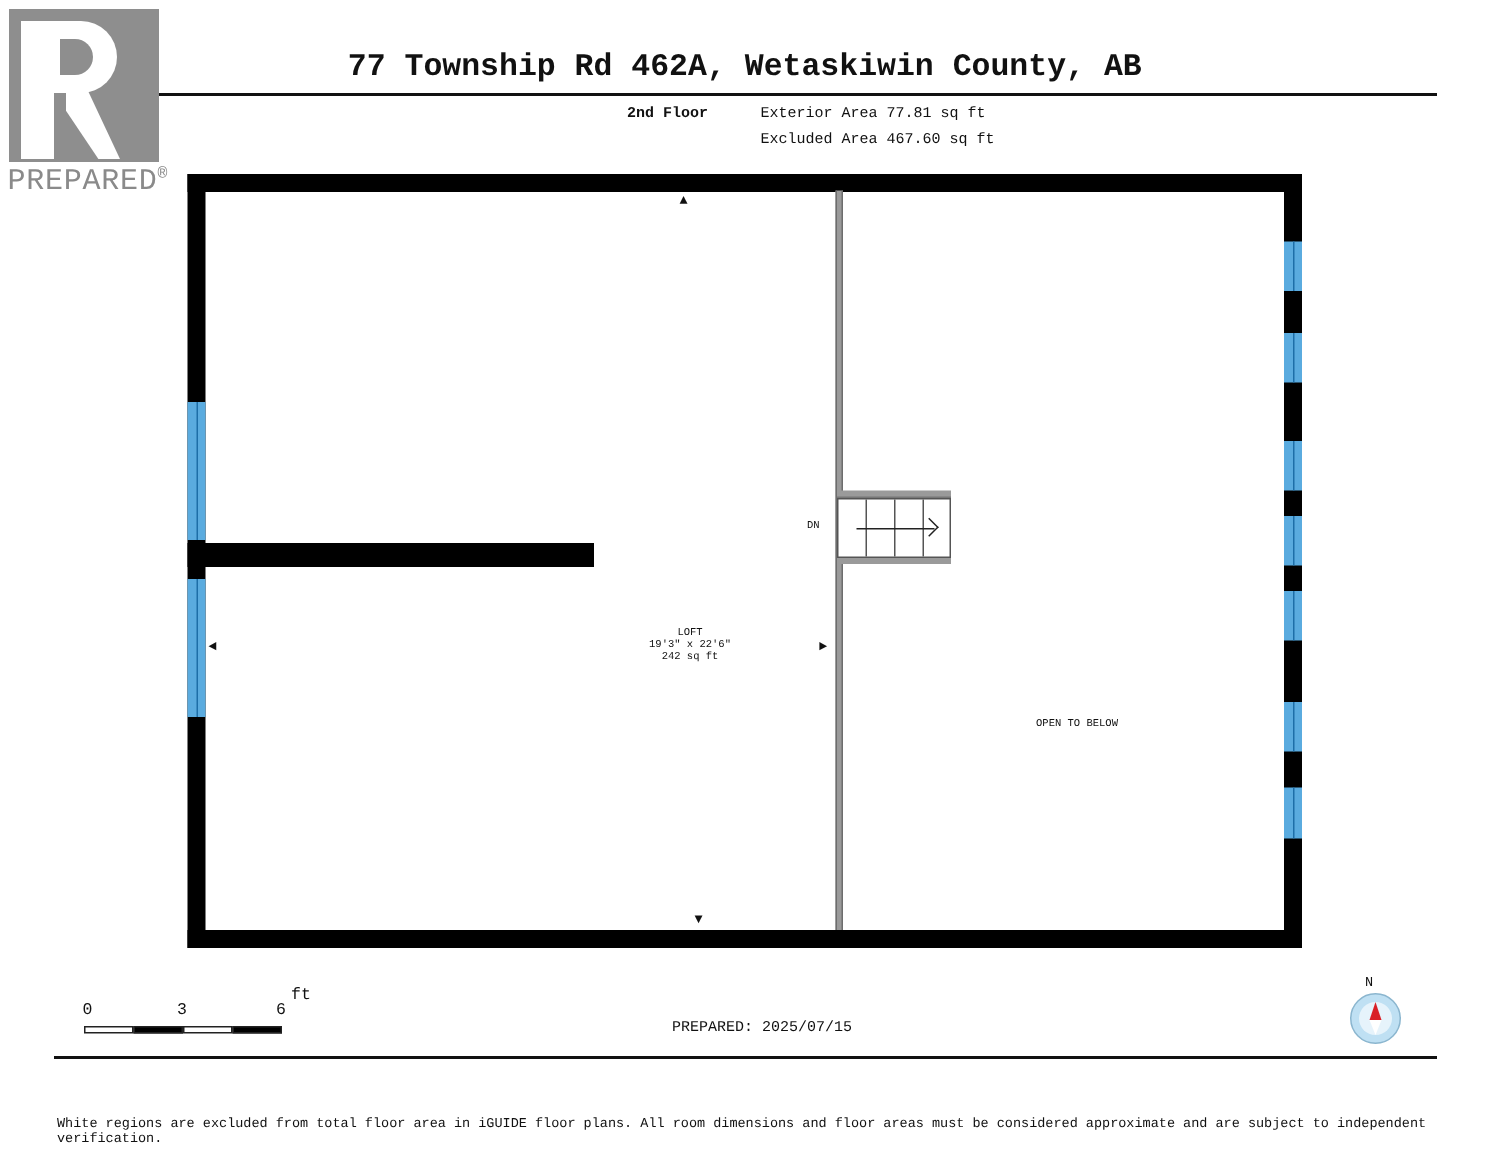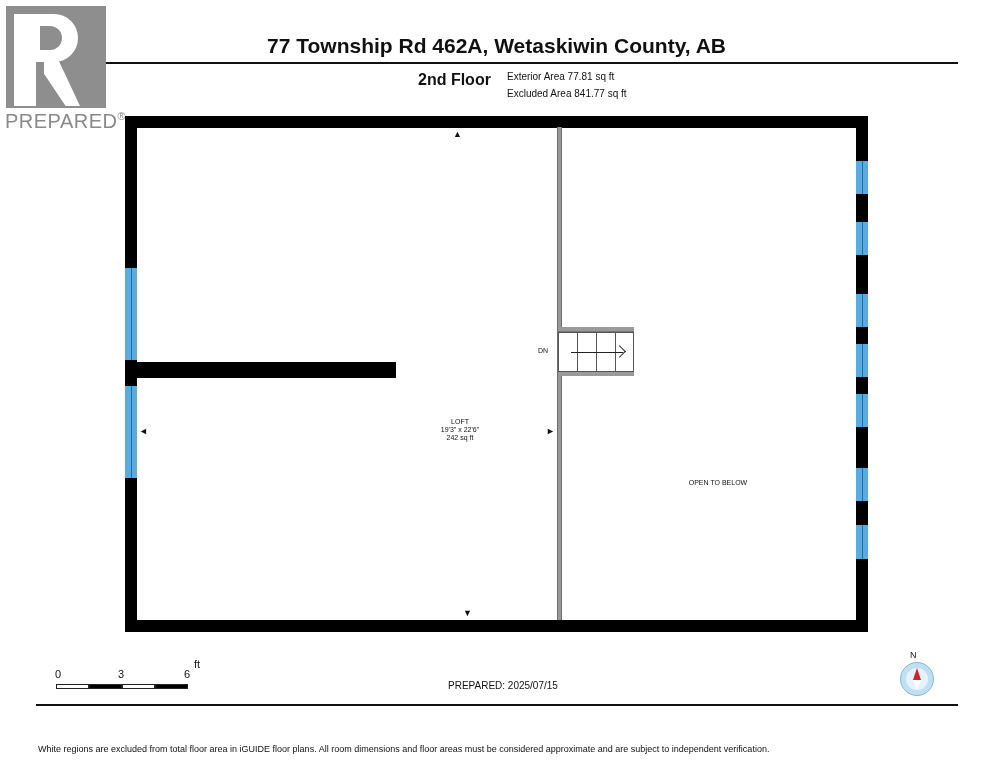--- a/index.html
+++ b/index.html
@@ -1,27 +1,27 @@
 <!DOCTYPE html>
 <html><head>
 <meta charset="utf-8">
 <style>
   html, body { margin:0; padding:0; background:#ffffff; }
   body { width:993px; height:768px; position:relative; overflow:hidden; font-family:"Liberation Sans", sans-serif; color:#111; }
-  .abs { position:absolute; }
+  .abs { position:absolute;font-family:Liberation Mono, monospace; }
   .logo-box { left:6px; top:6px; width:100px; height:102px; background:#8e8e8e; }
   .logo-r-stem { left:14px; top:14px; width:22px; height:92px; background:#fff; }
   .logo-r-bowl { left:36px; top:14px; width:42px; height:48px; background:#fff; border-radius:0 24px 24px 0; }
   .logo-r-bowl-inner { left:40px; top:26px; width:22px; height:24px; background:#8e8e8e; border-radius:0 12px 12px 0; }
   .logo-r-leg { left:44px; top:60px; width:36px; height:46px; background:#fff; clip-path:polygon(0 0, 40% 0, 100% 100%, 60% 100%, 0 30%); }
   .logo-text { left:5px; top:110px; font-size:20px; color:#8a8a8a; letter-spacing:0.5px; }
   .logo-reg { font-size:11px; vertical-align:super; }
   .title { left:0; width:993px; top:34px; text-align:center; font-weight:bold; font-size:21px; }
   .title-rule { left:106px; top:62px; width:852px; height:2px; background:#111; }
-  .floor-label { left:418px; top:71px; font-size:16px; font-weight:bold; }
+  .floor-label { left:418px; top:71px; font-size:10px; font-weight:bold; }
   .ext-area { left:507px; top:71px; font-size:10px; }
   .exc-area { left:507px; top:88px; font-size:10px; }
   .wall { background:#000; }
   .window { background:#5aabdf; }
   .window::after { content:""; position:absolute; left:50%; top:0; bottom:0; width:1px; background:#1d6ea8; }
   .partition { left:557px; top:127px; width:5px; height:493px; background:#9a9a9a; border-left:1px solid #6d6d6d; border-right:1px solid #6d6d6d; box-sizing:border-box; }
   .stair { left:558px; top:332px; width:76px; height:40px; border:1px solid #555; box-sizing:border-box; background:#fff; }
   .stair-step { position:absolute; top:0; bottom:0; width:1px; background:#555; }
   .stair-arrow-line { position:absolute; left:12px; right:10px; top:19px; height:1px; background:#222; }
   .stair-arrow-head { position:absolute; right:9px; top:14px; width:8px; height:8px; border-right:1px solid #222; border-bottom:1px solid #222; transform:rotate(-45deg); }
@@ -49,21 +49,21 @@
 <div class="abs logo-r-stem"></div>
 <div class="abs logo-r-bowl"></div>
 <div class="abs logo-r-bowl-inner"></div>
 <div class="abs logo-r-leg"></div>
 <div class="abs logo-text"><span>PREPARED</span><span class="logo-reg">®</span></div>
 
 <div class="abs title">77 Township Rd 462A, Wetaskiwin County, AB</div>
 <div class="abs title-rule"></div>
 <div class="abs floor-label">2nd Floor</div>
 <div class="abs ext-area">Exterior Area 77.81 sq ft</div>
-<div class="abs exc-area">Excluded Area 841.77 sq ft</div>
+<div class="abs exc-area">Excluded Area 467.60 sq ft</div>
 
 <div class="abs wall" style="left:125px;top:116px;width:743px;height:12px;"></div>
 <div class="abs wall" style="left:125px;top:620px;width:743px;height:12px;"></div>
 <div class="abs wall" style="left:125px;top:116px;width:12px;height:516px;"></div>
 <div class="abs wall" style="left:856px;top:116px;width:12px;height:516px;"></div>
 
 <div class="abs window" style="left:125px;top:268px;width:12px;height:92px;"></div>
 <div class="abs window" style="left:125px;top:386px;width:12px;height:92px;"></div>
 
 <div class="abs wall" style="left:125px;top:362px;width:271px;height:16px;"></div>

